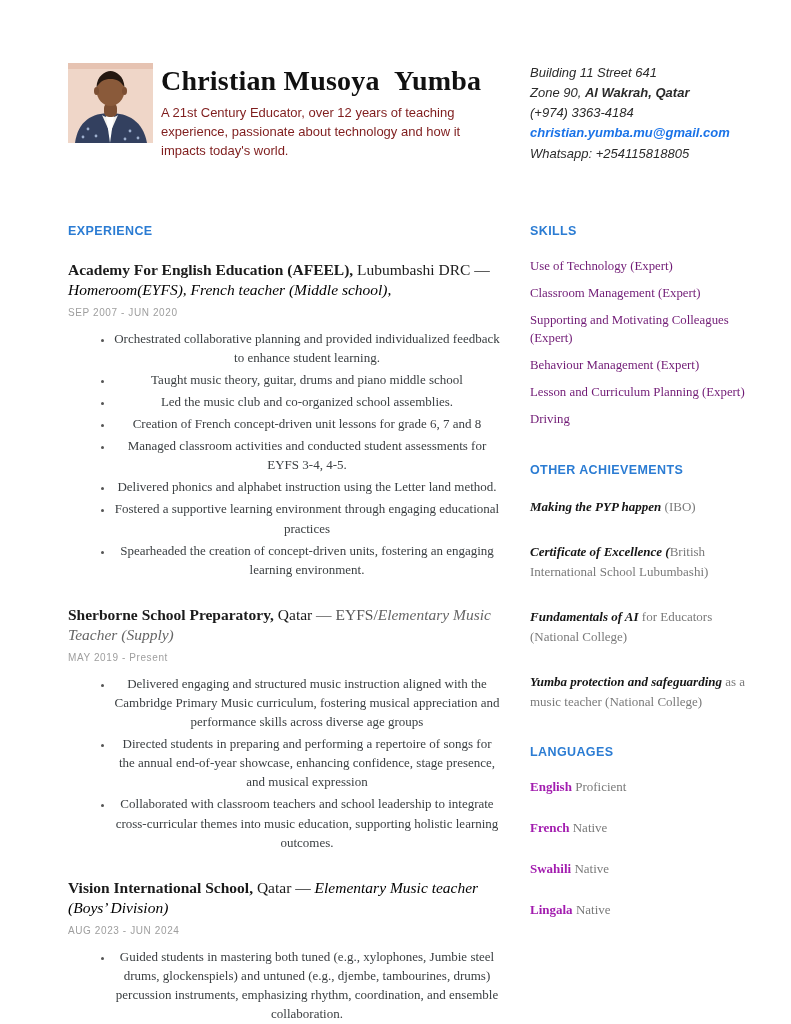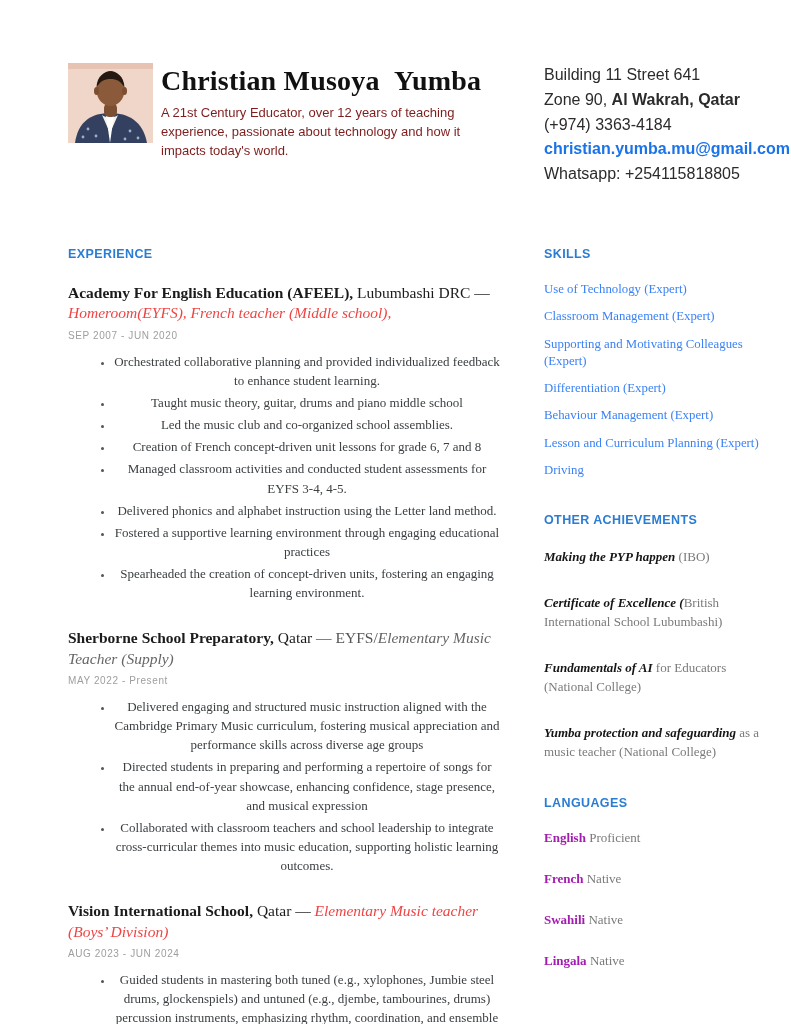--- a/index.html
+++ b/index.html
@@ -8,21 +8,21 @@
     width:791px; height:1024px;
     font-family:"Liberation Serif", serif;
     color:#3c4043;
     overflow:hidden;
   }
   .page {
     width:750px; height:1024px;
     padding:63px 28px 0 68px;
     display:grid;
     grid-template-columns:432px 233px;
-    column-gap:44px;
+    column-gap:30px;
     background:#fff;
   }
   
   .header { grid-column:1; }
   .photo {
     float:left; width:85px; height:80px; margin:0 8px 4px 0;
     display:block;
   }
   h1.name {
     font-family:"Liberation Serif", serif;
@@ -32,21 +32,21 @@
   }
   .tagline {
     font-family:"Liberation Sans", sans-serif;
     font-size:13px; color:#7f1d1d;
     line-height:1.45; margin-left:12px;
   }
   
   .contact {
     grid-column:2;
     font-family:"Liberation Sans", sans-serif;
-    font-size:16px; color:#2b2b2b; line-height:1.55;
+    font-size:13px; color:#2b2b2b; line-height:1.55;font-style:italic;
   }
   .contact .b { font-weight:bold; }
   .contact a.email {
     color:#1a73e8; font-weight:bold; text-decoration:none;
   }
   
   .main    { grid-column:1; margin-top:60px; }
   .sidebar { grid-column:2; margin-top:60px; }
   h2.section {
     font-family:"Liberation Sans", sans-serif;
@@ -54,36 +54,36 @@
     letter-spacing:.4px; margin:0 0 22px 0;
   }
   .sidebar h2.section { margin-bottom:20px; }
   
   .job { margin-bottom:26px; }
   .job-title {
     font-size:15.5px; line-height:1.32; color:#1b1b1b;
   }
   .job-title .b  { font-weight:bold;text-align:center; }
   .job-title .muted { color:#555; }
-  .job-title .role { font-style:italic; color:#ef4444; }
+  .job-title .role { font-style:italic; color:#000000; }
   .job-title .role.gray { color:#666; }
   .job-dates {
     font-family:"Liberation Sans", sans-serif;
     font-size:10px; color:#9e9e9e; letter-spacing:.6px;
     margin:6px 0 11px 0;
   }
   ul.bullets {
     margin:0; padding-left:46px;
     font-size:13px; line-height:1.47; color:#3c4043;
   }
   ul.bullets li { margin-bottom:3px;text-align:center; }
   ul.bullets li::marker { color:#555; font-size:11px; }
   
   .skill-item {
-    font-size:12.8px; color:#3b82f6; line-height:1.35;
+    font-size:12.8px; color:#701a75; line-height:1.35;
     margin-bottom:10px;
   }
   .sidebar-block { margin-bottom:34px; }
   .ach-item {
     font-size:13px; line-height:1.5; margin-bottom:26px;
   }
   .ach-item .t { font-weight:bold; font-style:italic; color:#161616; }
   .ach-item .r { color:#7a7a7a; }
   .lang-item { font-size:13px; margin-bottom:25px; }
   .lang-item .n { font-weight:bold; color:#a21caf; }
@@ -142,21 +142,21 @@
         <li>Creation of French concept-driven unit lessons for grade 6, 7 and 8</li>
         <li>Managed classroom activities and conducted student assessments for EYFS 3-4, 4-5.</li>
         <li>Delivered phonics and alphabet instruction using the Letter land method.</li>
         <li>Fostered a supportive learning environment through engaging educational practices</li>
         <li>Spearheaded the creation of concept-driven units, fostering an engaging learning environment.</li>
       </ul>
     </div>
 
     <div class="job">
       <p class="job-title"><span class="b">Sherborne School Preparatory,</span><span> Qatar </span><span class="muted">— EYFS/</span><span class="role gray">Elementary Music Teacher (Supply)</span></p>
-      <p class="job-dates">MAY 2022 - Present</p>
+      <p class="job-dates">MAY 2019 - Present</p>
       <ul class="bullets">
         <li>Delivered engaging and structured music instruction aligned with the Cambridge Primary Music curriculum, fostering musical appreciation and performance skills across diverse age groups</li>
         <li>Directed students in preparing and performing a repertoire of songs for the annual end-of-year showcase, enhancing confidence, stage presence, and musical expression</li>
         <li>Collaborated with classroom teachers and school leadership to integrate cross-curricular themes into music education, supporting holistic learning outcomes.</li>
       </ul>
     </div>
 
     <div class="job">
       <p class="job-title"><span class="b">Vision International School,</span><span> Qatar </span><span>— </span><span class="role">Elementary Music teacher (Boys’ Division)</span></p>
       <p class="job-dates">AUG 2023 - JUN 2024</p>
@@ -166,21 +166,20 @@
     </div>
   </div>
 
   <div class="sidebar">
 
     <div class="sidebar-block">
       <h2 class="section">SKILLS</h2>
       <div class="skill-item">Use of Technology (Expert)</div>
       <div class="skill-item">Classroom Management (Expert)</div>
       <div class="skill-item">Supporting and Motivating Colleagues (Expert)</div>
-      <div class="skill-item">Differentiation (Expert)</div>
       <div class="skill-item">Behaviour Management (Expert)</div>
       <div class="skill-item">Lesson and Curriculum Planning (Expert)</div>
       <div class="skill-item">Driving</div>
     </div>
 
     <div class="sidebar-block">
       <h2 class="section">OTHER ACHIEVEMENTS</h2>
       <div class="ach-item"><span class="t">Making the PYP happen</span><span class="r"> (IBO)</span></div>
       <div class="ach-item"><span class="t">Certificate of Excellence (</span><span class="r">British International School Lubumbashi)</span></div>
       <div class="ach-item"><span class="t">Fundamentals of AI</span><span class="r"> for Educators (National College)</span></div>

